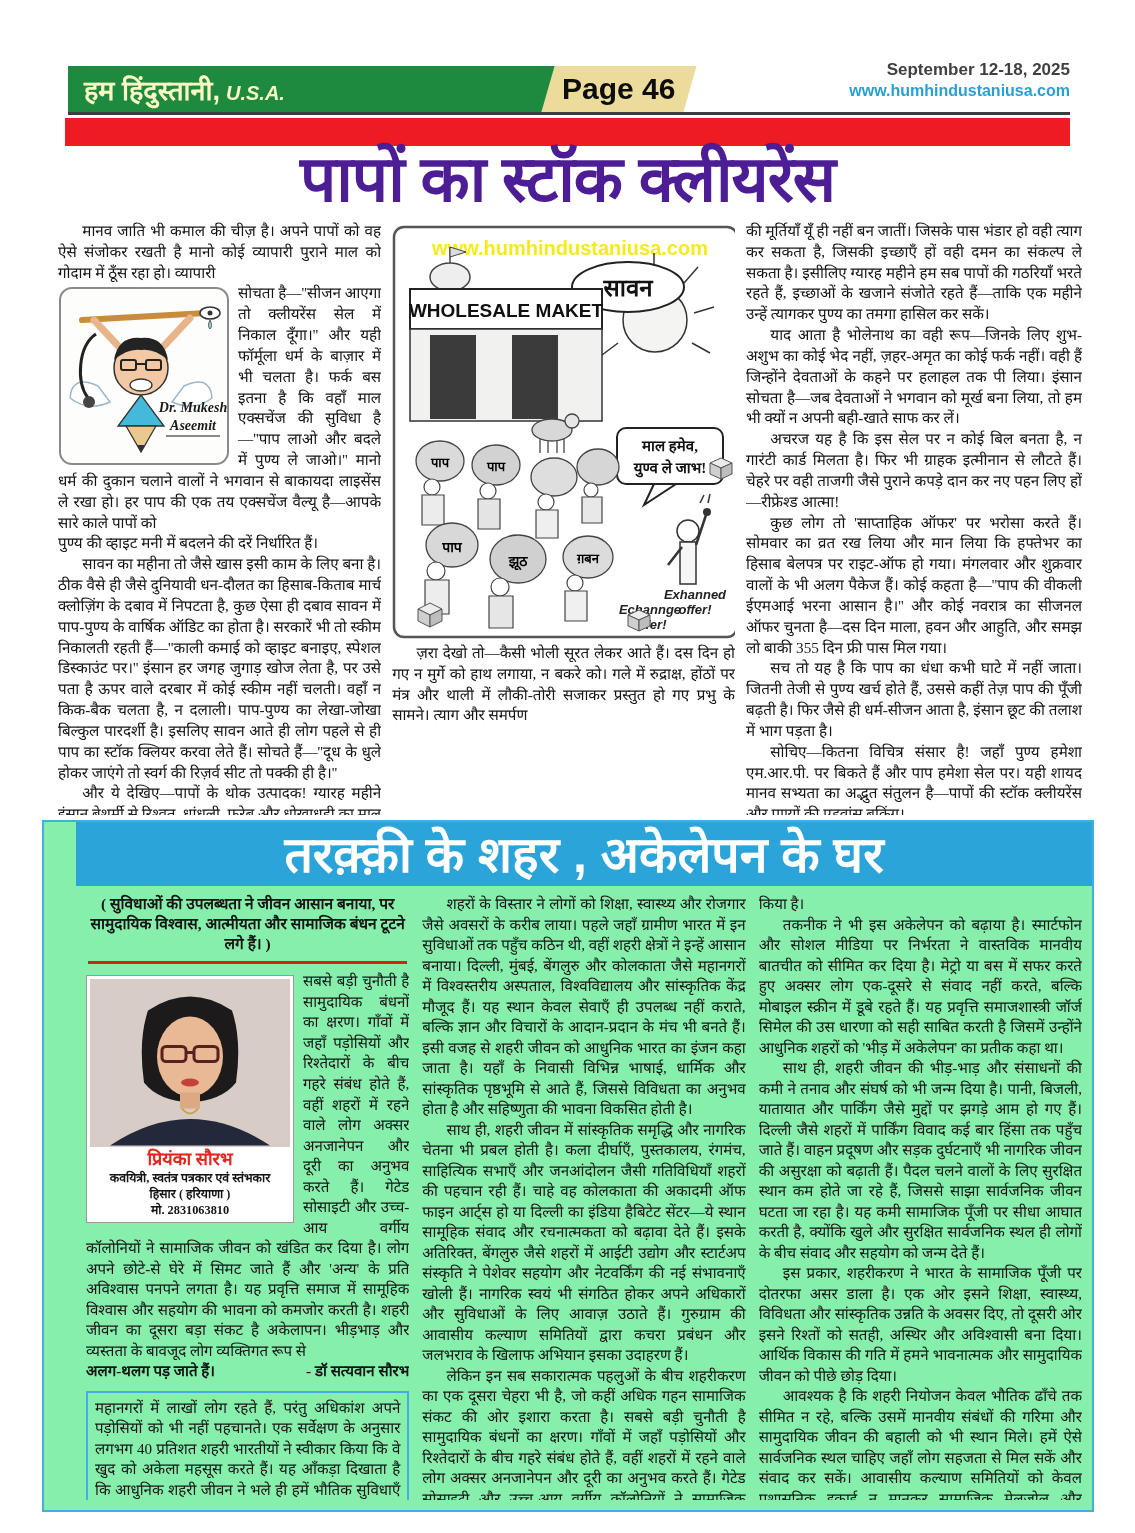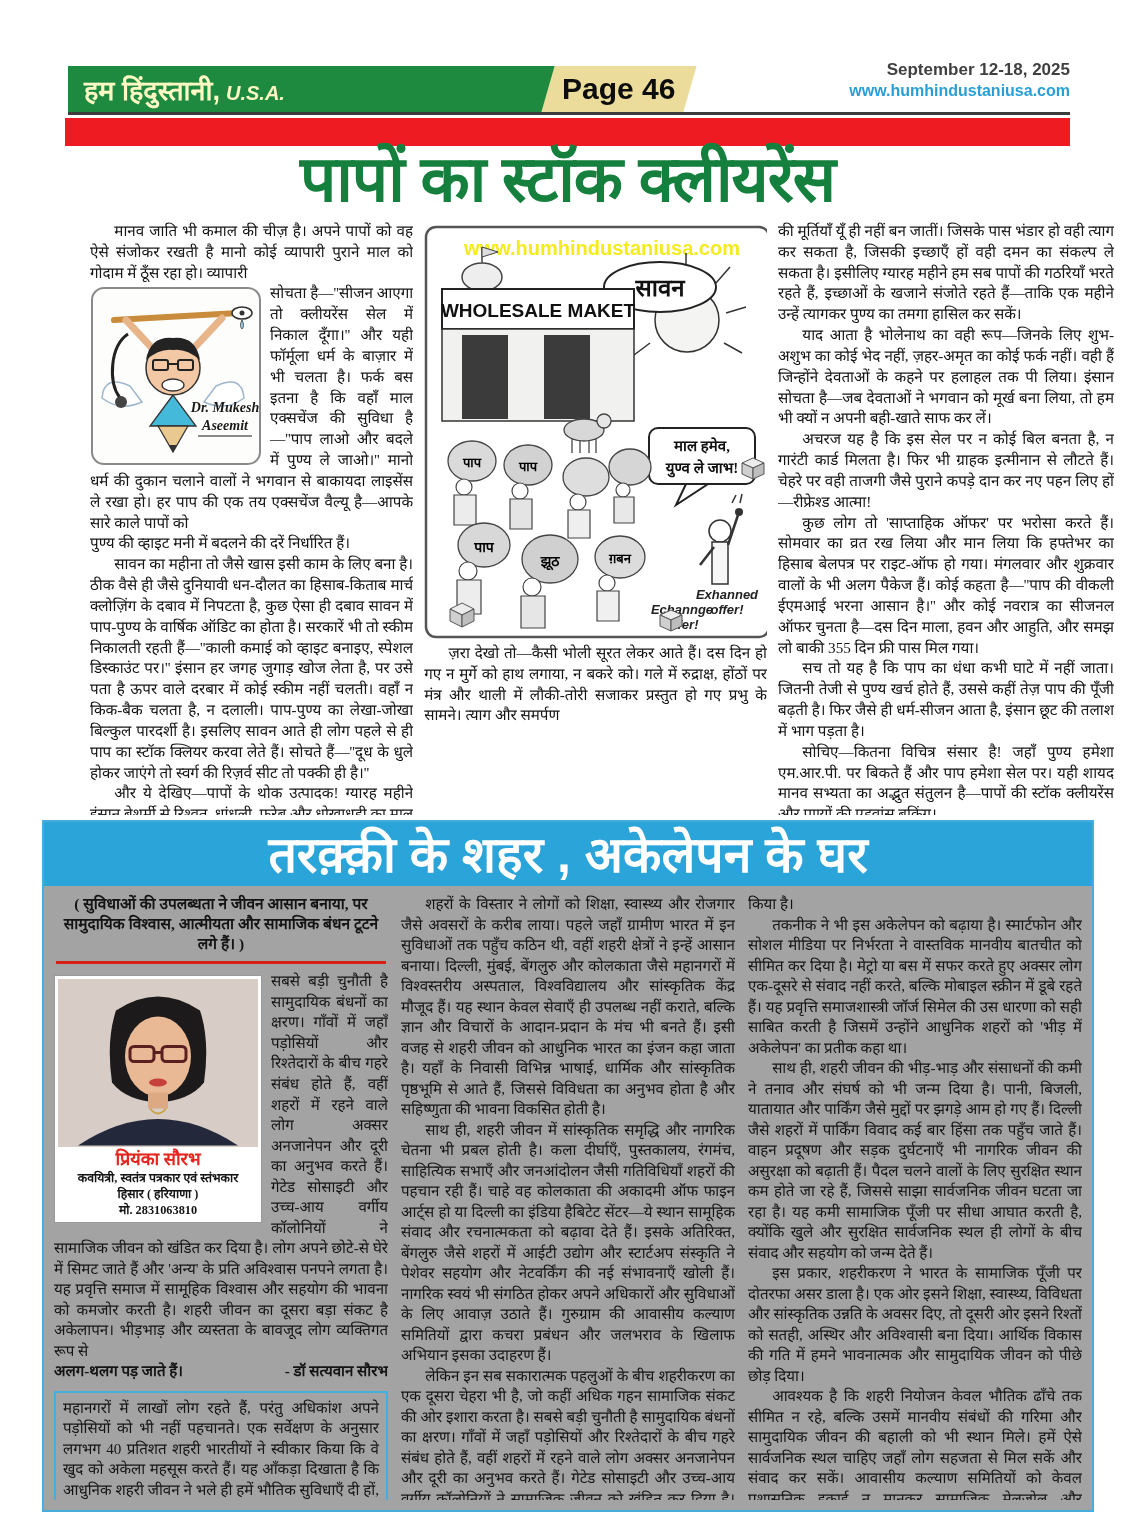--- a/index.html
+++ b/index.html
@@ -14,34 +14,34 @@
   .mast-usa{font-style:italic;font-size:20px;margin-left:6px;font-weight:bold;}
   .page-tag{left:548px;top:66px;width:142px;height:46px;background:#ecdc9c;transform:skewX(-16deg);
             display:flex;align-items:center;justify-content:center;}
   .page-tag span{transform:skewX(16deg);font-family:"Liberation Sans",sans-serif;font-weight:bold;font-size:30px;color:#0d0d0d;}
   .hdr-date{right:65px;top:60px;color:#404040;font-family:"Liberation Sans",sans-serif;font-weight:bold;font-size:17px;text-align:right;}
   .hdr-site{right:65px;top:82px;color:#2a9fd6;font-family:"Liberation Sans",sans-serif;font-weight:bold;font-size:16px;text-align:right;}
   .hdr-line{left:68px;top:112px;width:1002px;height:3px;background:#3d3d3d;}
   .red-bar{left:65px;top:118px;width:1005px;height:28px;background:#ef1b23;}
 
   
-  .headline1{left:60px;top:147px;width:1015px;text-align:center;color:#15803d;
+  .headline1{left:60px;top:147px;width:1015px;text-align:center;color:#4c1d95;
              font-family:"Liberation Sans",sans-serif;font-weight:800;font-size:64px;line-height:1.0;letter-spacing:-1px;}
-  .article1{left:58px;top:221px;width:1024px;height:594px;display:flex;gap:11px;margin-left:32px;}
+  .article1{left:58px;top:221px;width:1024px;height:594px;display:flex;gap:11px;}
   .a1col{overflow:hidden;text-align:justify;font-size:15.2px;line-height:1.37;}
   .a1c1{width:327px;} .a1c2{width:347px;} .a1c3{width:340px;}
   .article1 p,.article2 p{margin:0;text-indent:1.6em;}
   p.noind{text-indent:0;}
   .illu{float:left;width:172px;height:180px;margin:3px 8px 2px 0;}
   .illu svg{display:block;width:100%;height:100%;}
   .cartoon{width:347px;height:414px;margin:4px 0 4px 0;}
   .cartoon svg{display:block;width:100%;height:100%;}
 
   
-  .article2{left:42px;top:820px;width:1052px;height:692px;border:2px solid #46aede;background:#a3a3a3;box-sizing:border-box;}
+  .article2{left:42px;top:820px;width:1052px;height:692px;border:2px solid #46aede;background:#86efac;box-sizing:border-box;padding-left:32px;}
   .banner{height:62px;background:#2ba4d9;display:flex;align-items:center;justify-content:center;border-bottom:2px solid #2ba4d9;}
   .banner-text{color:#ffffff;font-family:"Liberation Sans",sans-serif;font-weight:800;font-size:50px;white-space:nowrap;}
   .a2body{display:flex;gap:13px;padding:8px 10px 0 10px;height:614px;box-sizing:border-box;}
   .a2col{width:336px;overflow:hidden;text-align:justify;font-size:15.1px;line-height:1.36;}
   .standfirst{font-weight:bold;text-align:center;text-indent:0 !important;font-size:15.5px;line-height:1.3;}
   .redline{height:3px;background:#d62015;margin:7px 2px;}
   .photo-box{float:left;width:208px;border:1px solid #9a9a9a;padding:3px;margin:4px 9px 2px 0;
              text-align:center;background:#fff;box-sizing:border-box;}
   .photo-pic{width:100%;height:168px;background:#d7cdc6;}
   .photo-pic svg{display:block;width:100%;height:100%;}

